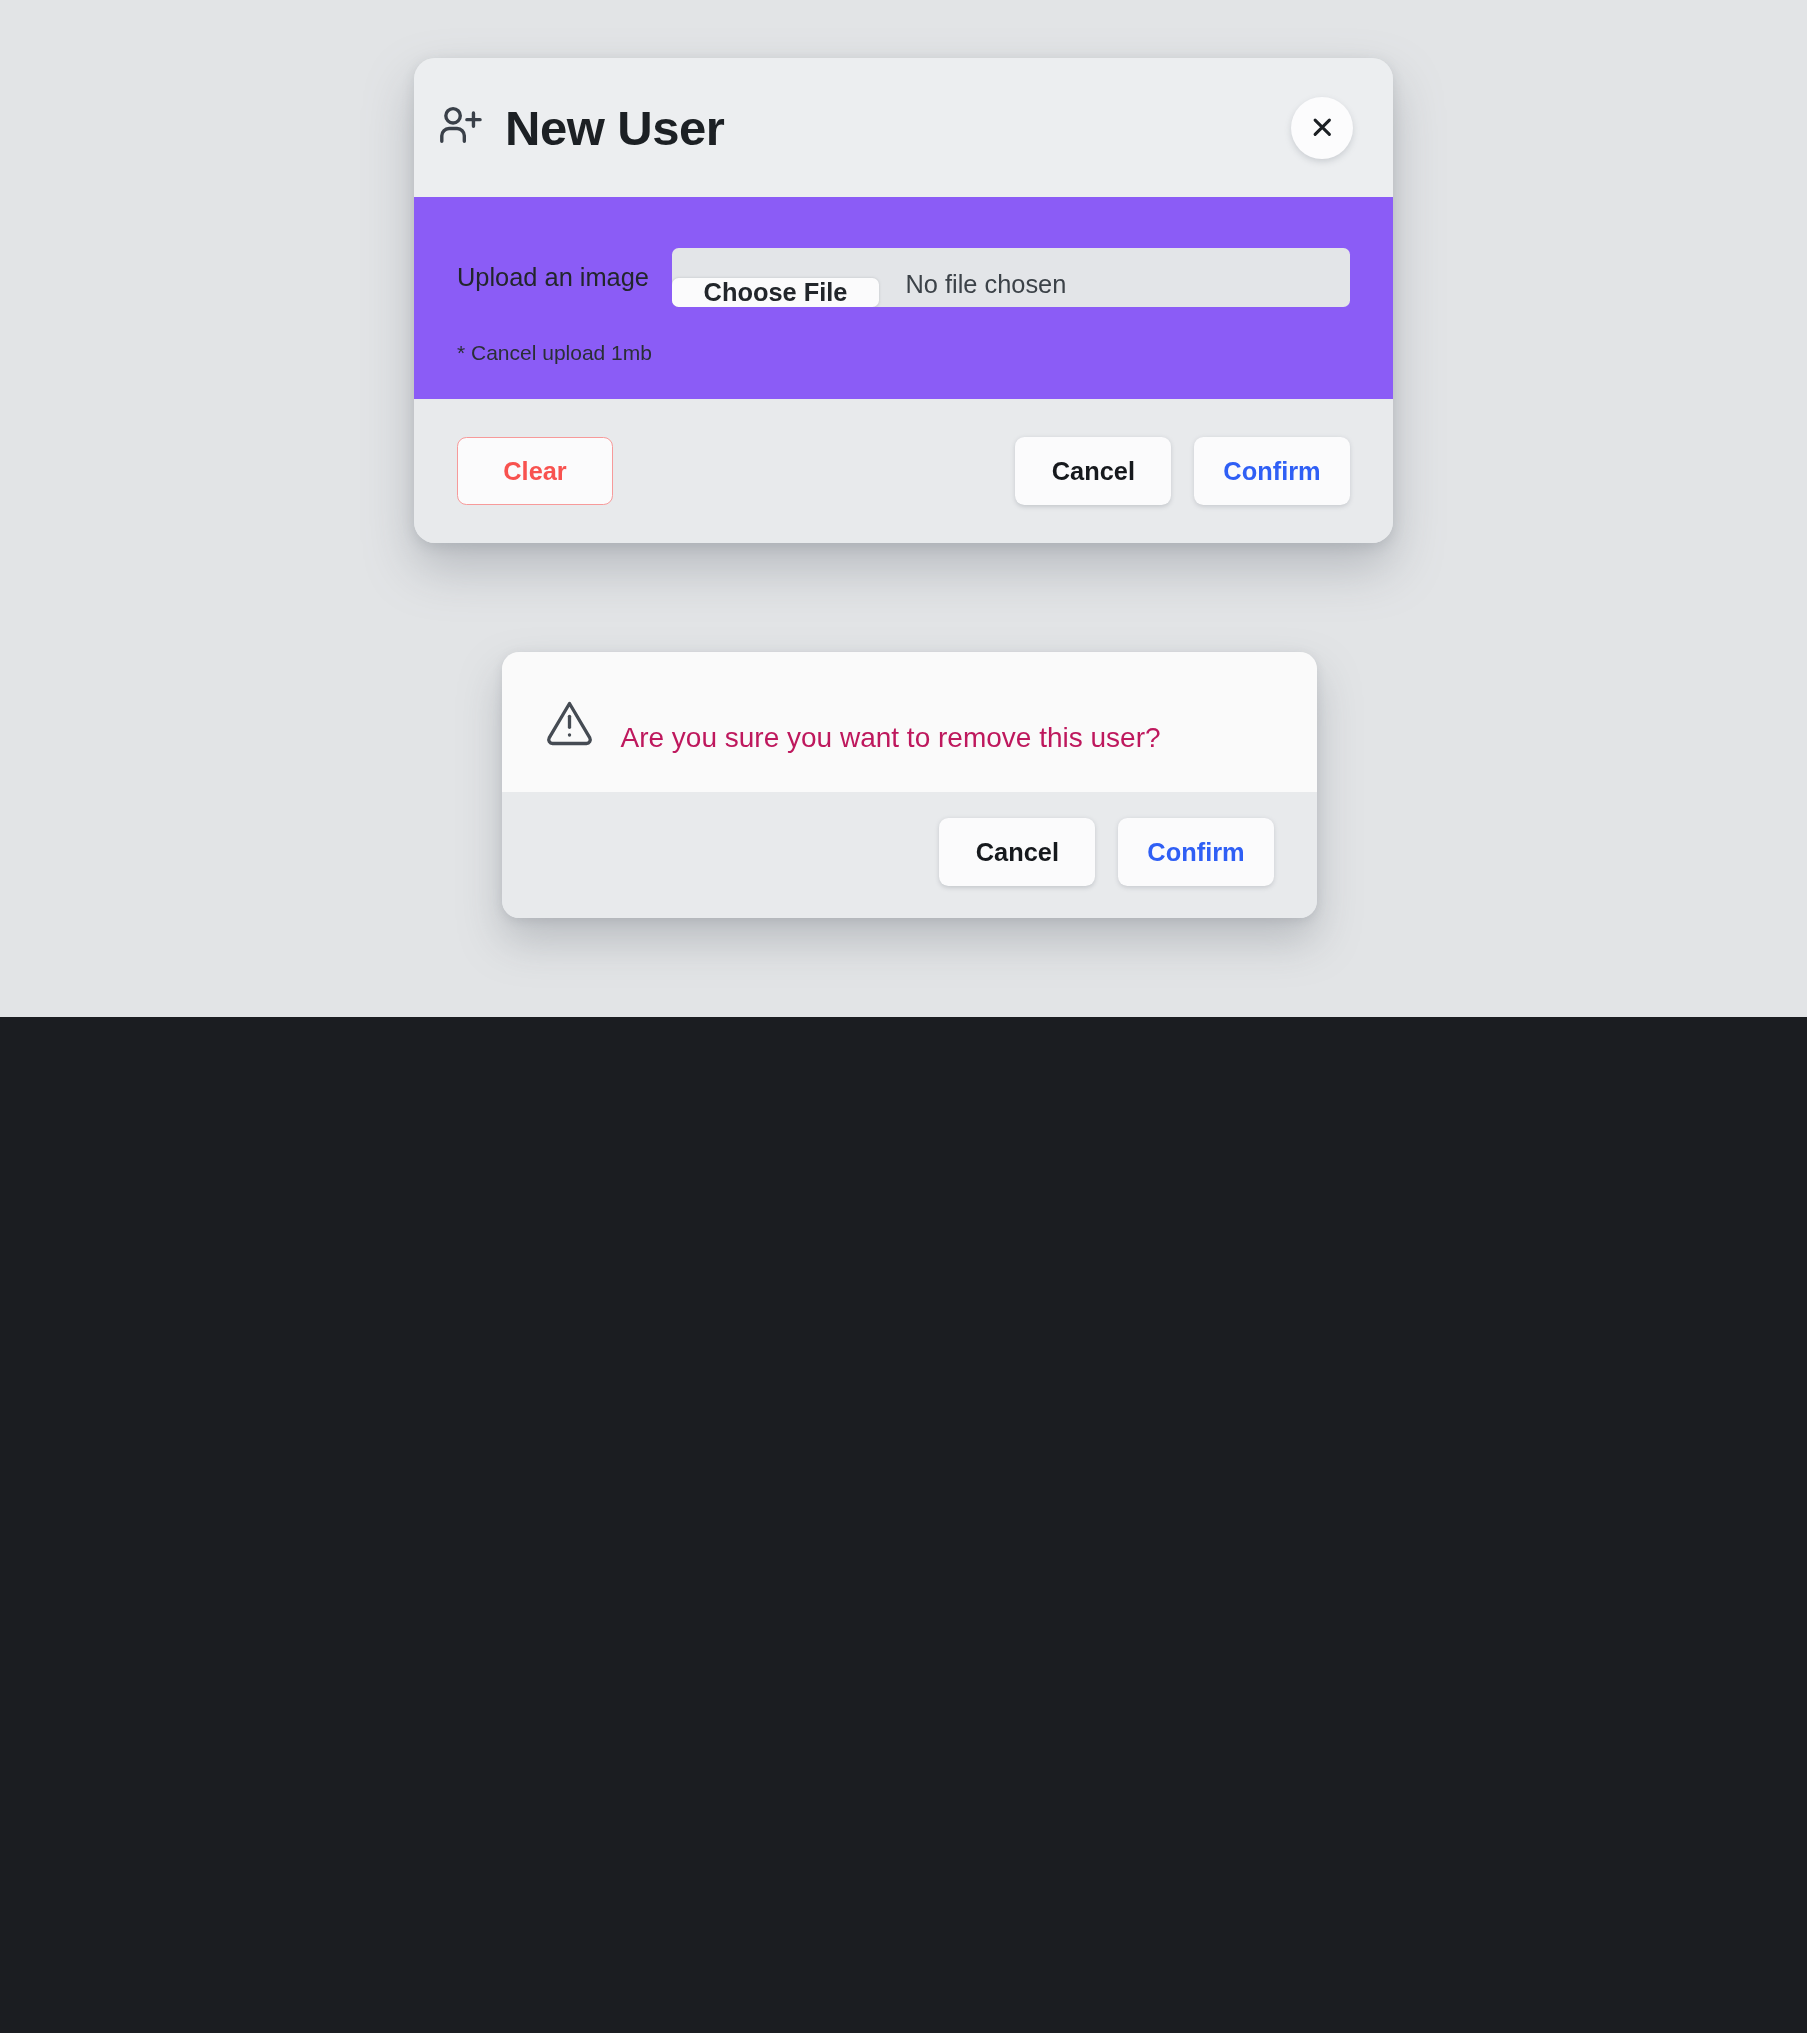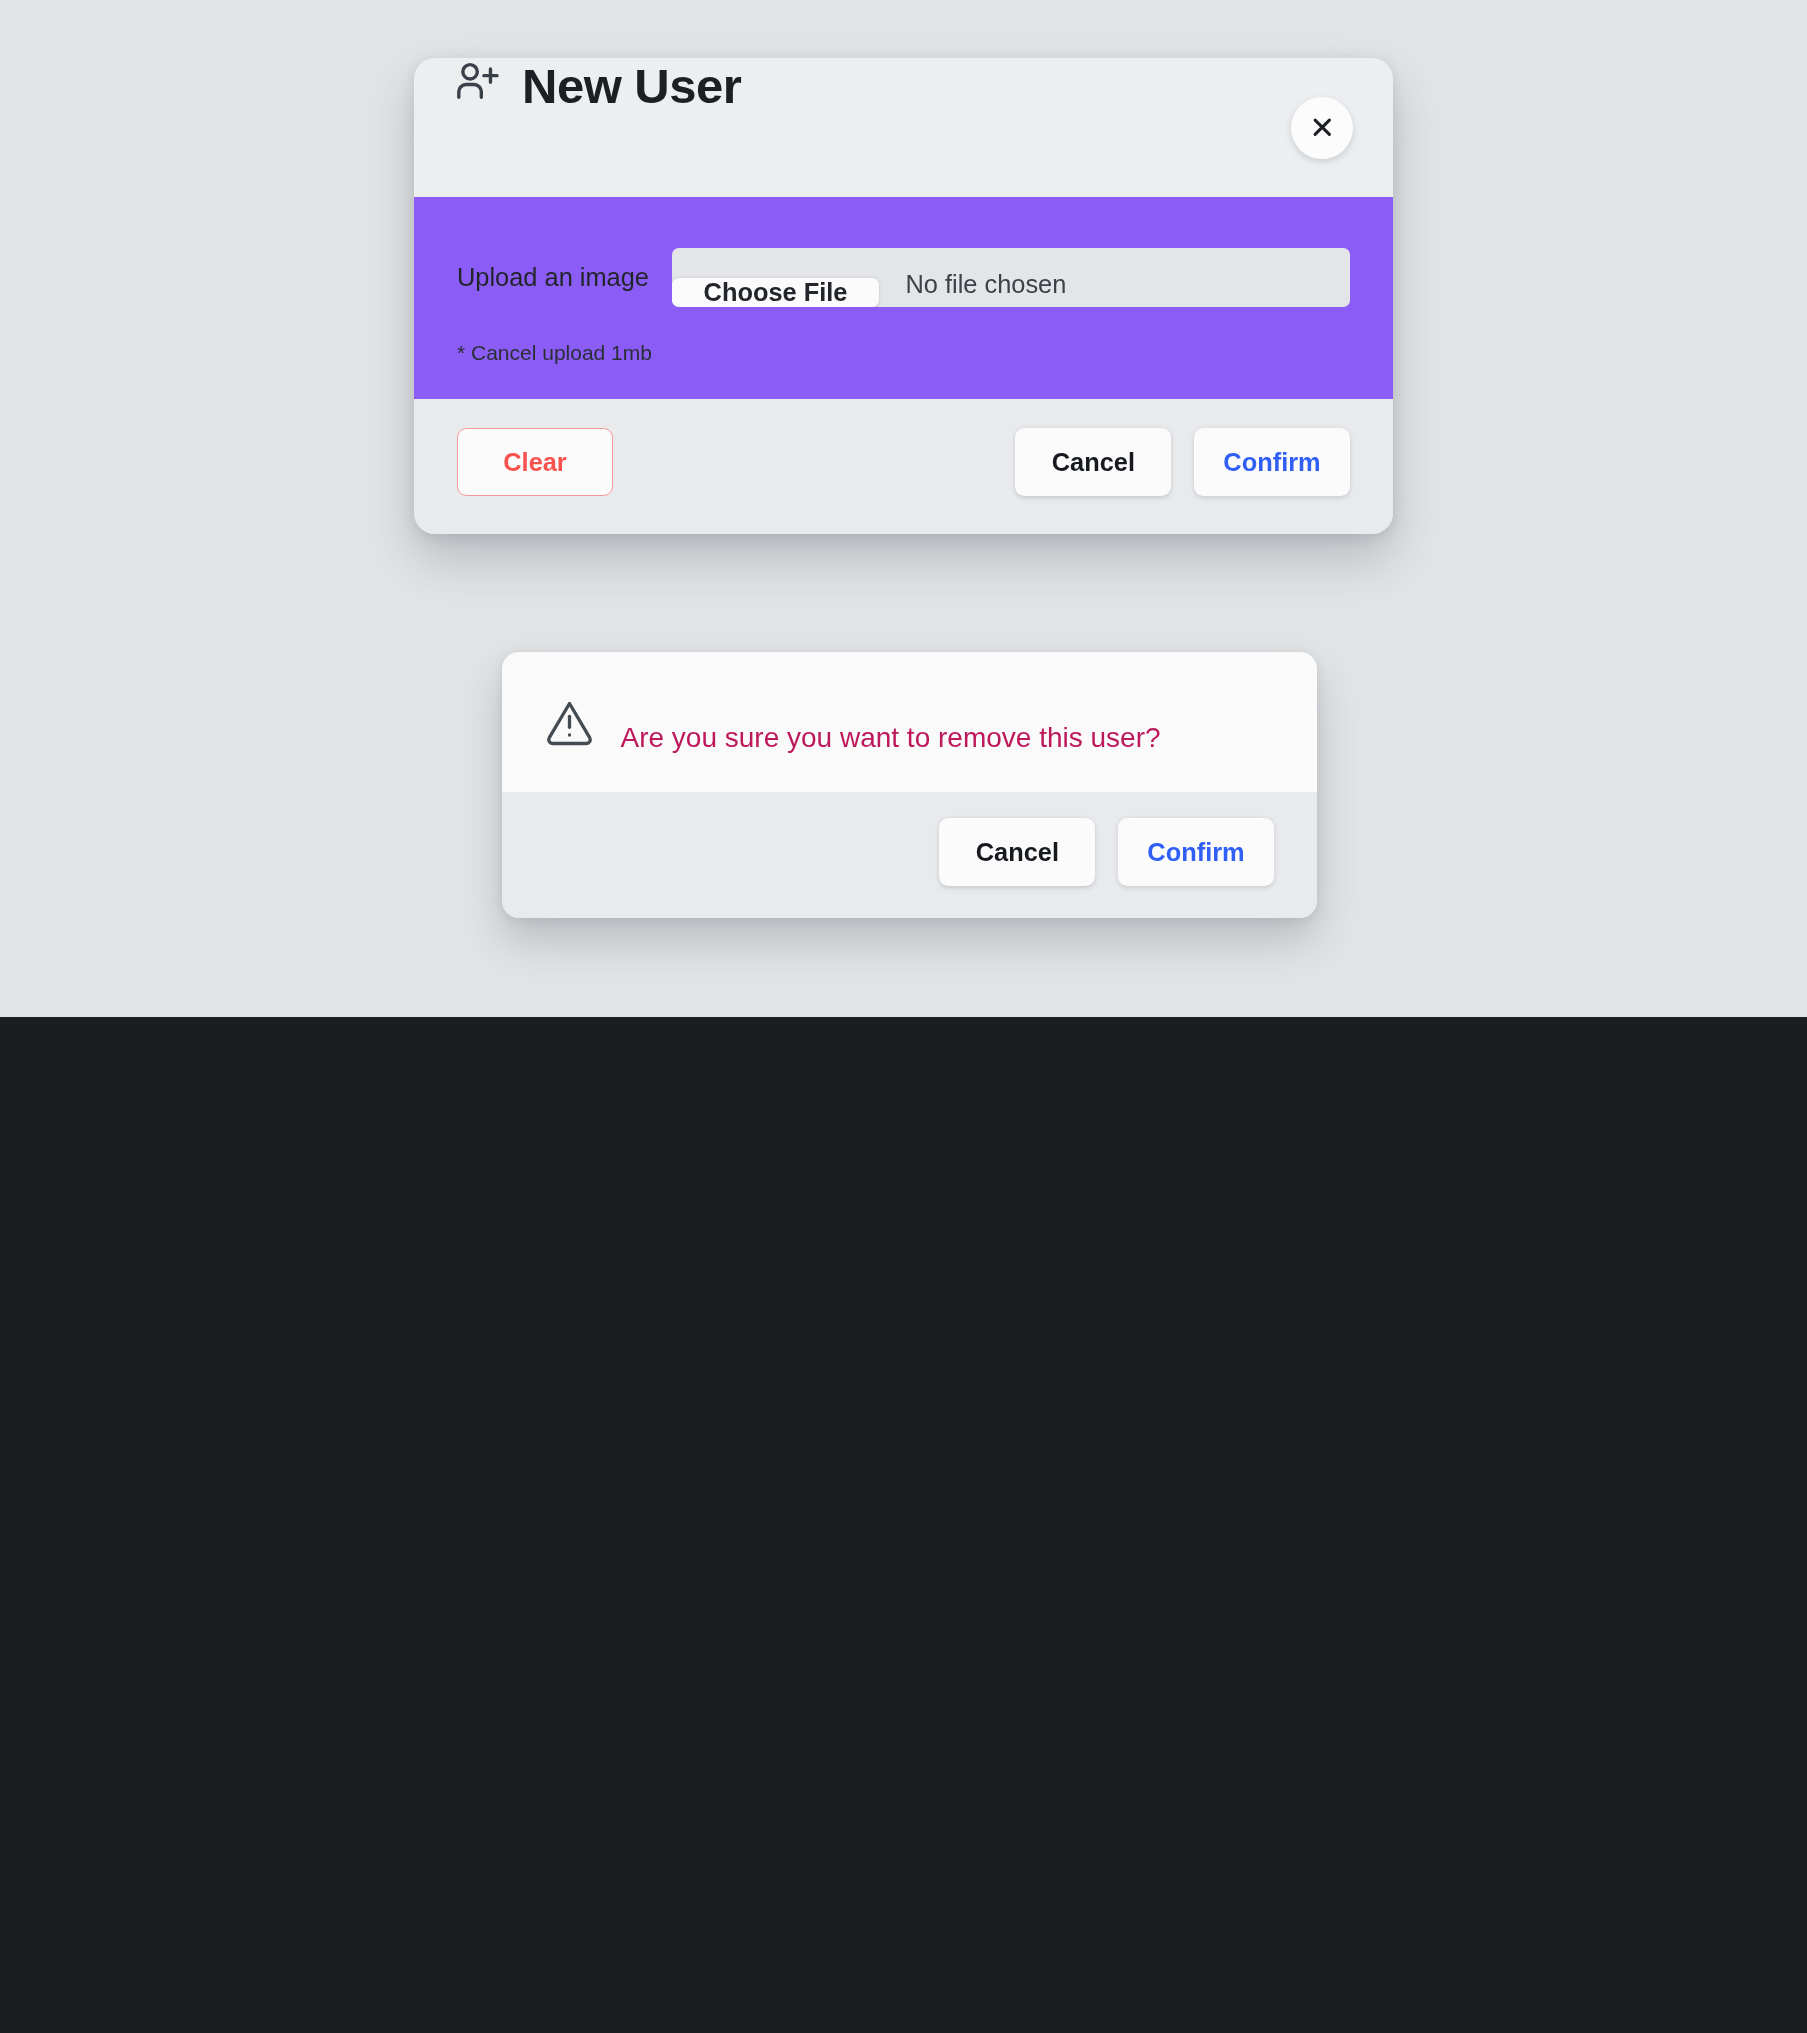--- a/index.html
+++ b/index.html
@@ -22,22 +22,22 @@
     width: 979px;
     border-radius: 21px;
     overflow: hidden;
   }
   .card-light {
     top: 58px;
     box-shadow: 0 24.5px 49px rgba(120,126,134,0.40), 0 3.8px 11.3px rgba(120,126,134,0.22);
   }
 
   .card-header {
-    display: flex; align-items: flex-start;
-    padding: 0 40px 0 38px;
+    display: flex; align-items: center;
+    padding: 0 40px 0 21px;
     height: 139px;
     position: relative;
   }
   .card-light .card-header { background: #eceef0; }
 
   .hdr-icon { width: 51px; height: 51px; flex: none; margin-right: 19px; }
   .card-light .hdr-icon { stroke: #3a4049; }
 
   .hdr-title {
     font-size: 49px;
@@ -101,21 +101,21 @@
   .card-light .file-name { color: #3c4248; }
 
   .hint {
     margin-top: 34px;
     font-size: 21px;
   }
   .card-light .hint { color: #2a2f35; }
 
   .card-footer {
     display: flex; align-items: center;
-    padding: 29px 43px 38px 43px;
+    padding: 38px 43px 38px 43px;
   }
   .card-light .card-footer { background: #e8eaec; }
 
   .spacer { flex: 1; }
 
   .btn {
     font-size: 25.4px;
     font-weight: 700;
     border-radius: 9.4px;
     padding: 0 24.5px;

